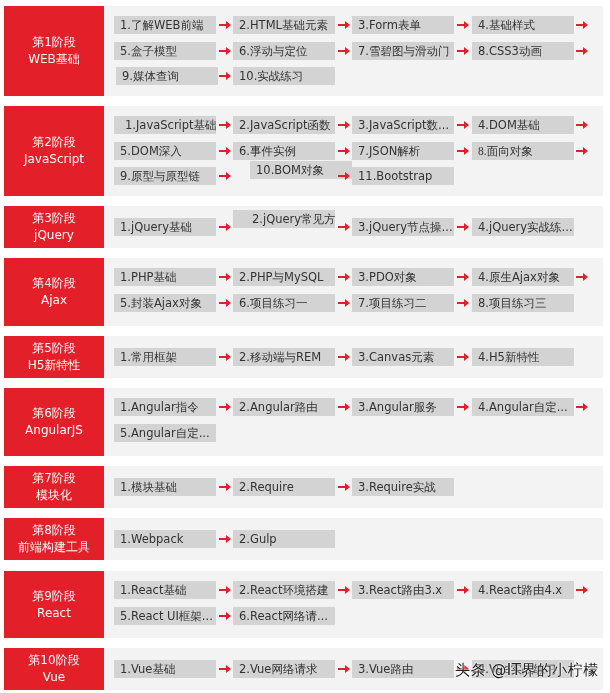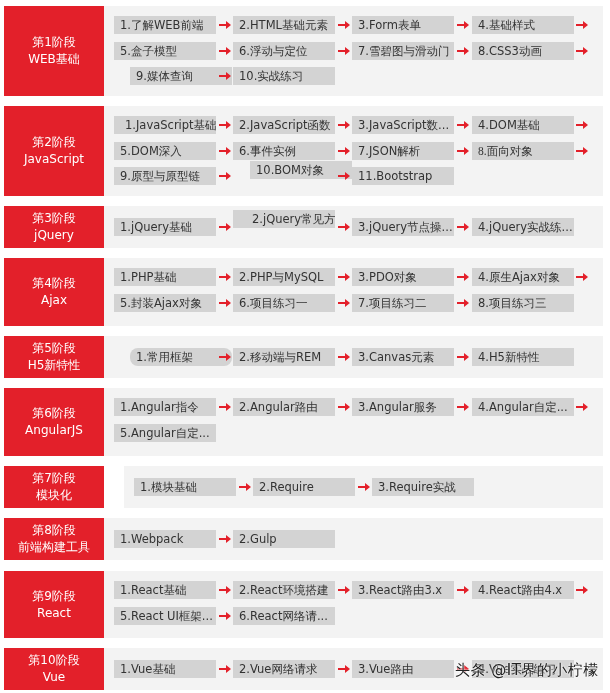--- a/index.html
+++ b/index.html
@@ -82,21 +82,21 @@
           <svg width="12" height="8" viewBox="0 0 12 8">
             <path d="M0 3 H7 V0 L12 4 L7 8 V5 H0 Z" fill="#e3202a"></path>
           </svg>
         </span>
         <div class="item" style="left: 368px; top: 36px;">8.CSS3动画</div>
         <span class="arrow" style="left: 472px; top: 36px;">
           <svg width="12" height="8" viewBox="0 0 12 8">
             <path d="M0 3 H7 V0 L12 4 L7 8 V5 H0 Z" fill="#e3202a"></path>
           </svg>
         </span>
-        <div class="item" style="left: 26px; top: 61px;">9.媒体查询</div>
+        <div class="item" style="left: 12px; top: 61px;">9.媒体查询</div>
         <span class="arrow" style="left: 115px; top: 61px;">
           <svg width="12" height="8" viewBox="0 0 12 8">
             <path d="M0 3 H7 V0 L12 4 L7 8 V5 H0 Z" fill="#e3202a"></path>
           </svg>
         </span>
         <div class="item" style="left: 129px; top: 61px;">10.实战练习</div>
       </div>
     </div>
     <div class="stage" style="top: 106px; height: 90px;">
       <div class="stage-label">
@@ -244,21 +244,21 @@
         </span>
         <div class="item" style="left: 368px; top: 36px;">8.项目练习三</div>
       </div>
     </div>
     <div class="stage" style="top: 336px; height: 42px;">
       <div class="stage-label">
         <div>第5阶段</div>
         <div>H5新特性</div>
       </div>
       <div class="stage-body">
-        <div class="item" style="left: 26px; top: 12px; border-radius: 8px;">1.常用框架</div>
+        <div class="item" style="left: 10px; top: 12px;">1.常用框架</div>
         <span class="arrow" style="left: 115px; top: 12px;">
           <svg width="12" height="8" viewBox="0 0 12 8">
             <path d="M0 3 H7 V0 L12 4 L7 8 V5 H0 Z" fill="#e3202a"></path>
           </svg>
         </span>
         <div class="item" style="left: 129px; top: 12px;">2.移动端与REM</div>
         <span class="arrow" style="left: 234px; top: 12px;">
           <svg width="12" height="8" viewBox="0 0 12 8">
             <path d="M0 3 H7 V0 L12 4 L7 8 V5 H0 Z" fill="#e3202a"></path>
           </svg>
@@ -298,21 +298,21 @@
         </span>
         <div class="item" style="left: 368px; top: 10px;">4.Angular自定...</div>
         <span class="arrow" style="left: 472px; top: 10px;">
           <svg width="12" height="8" viewBox="0 0 12 8">
             <path d="M0 3 H7 V0 L12 4 L7 8 V5 H0 Z" fill="#e3202a"></path>
           </svg>
         </span>
         <div class="item" style="left: 10px; top: 36px;">5.Angular自定...</div>
       </div>
     </div>
-    <div class="stage" style="top: 466px; height: 42px; gap: 20px;">
+    <div class="stage" style="top: 466px; height: 42px;">
       <div class="stage-label">
         <div>第7阶段</div>
         <div>模块化</div>
       </div>
       <div class="stage-body">
         <div class="item" style="left: 10px; top: 12px;">1.模块基础</div>
         <span class="arrow" style="left: 115px; top: 12px;">
           <svg width="12" height="8" viewBox="0 0 12 8">
             <path d="M0 3 H7 V0 L12 4 L7 8 V5 H0 Z" fill="#e3202a"></path>
           </svg>

